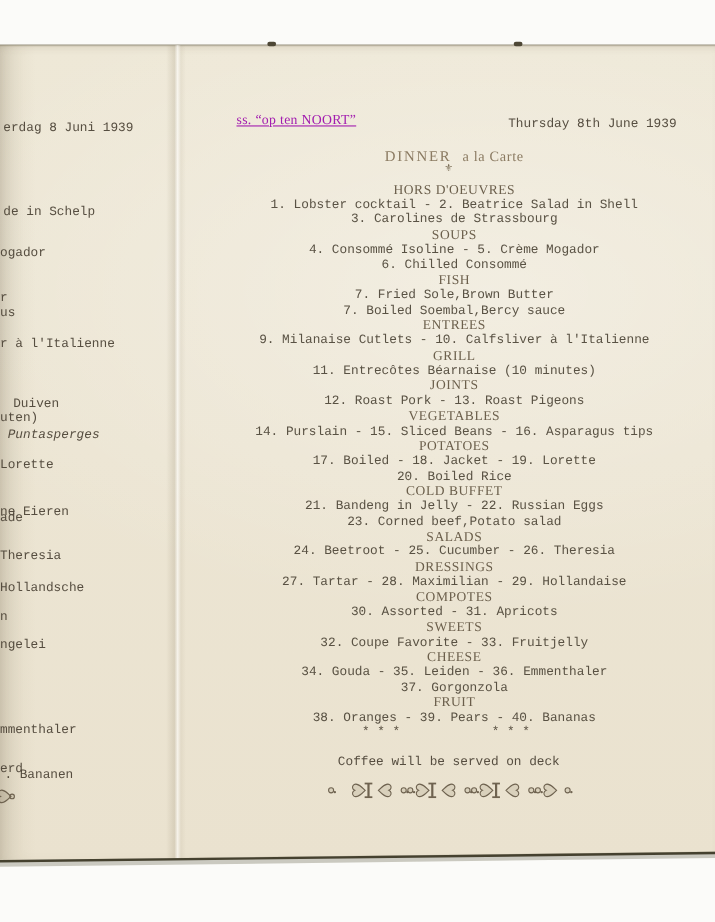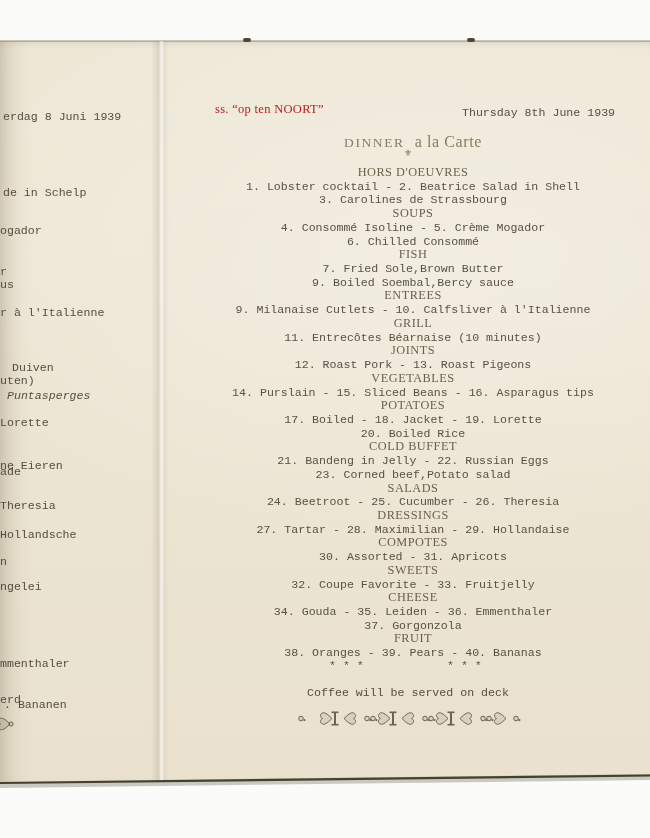--- a/index.html
+++ b/index.html
@@ -18,26 +18,26 @@
       rgba(255,255,255,0.55) 58%, rgba(150,138,112,0.10) 75%, rgba(0,0,0,0));}
   .paper-top-edge{position:absolute;left:0;top:40px;width:650px;height:2px;
     background:rgba(118,110,88,.38);}
   .paper-nick{position:absolute;top:38px;width:8px;height:4px;background:#4d4736;
     border-radius:2px;}
   .bottom-edge-svg{position:absolute;left:0;top:0;pointer-events:none;}
   .tw{color:rgba(74,66,53,0.93);font-size:11.6px;letter-spacing:0;white-space:pre;}
   .frag{position:absolute;line-height:13px;}
   .date{position:absolute;line-height:13px;}
   .ship-line{position:absolute;left:215px;top:102px;
-    font-family:"Liberation Serif",serif;font-size:12.5px;color:#b91c1c;
-    letter-spacing:.3px;white-space:nowrap;}
+    font-family:"Liberation Serif",serif;font-size:12.5px;color:#a21caf;
+    letter-spacing:.3px;white-space:nowrap;text-decoration:underline;}
   .dinner-title{position:absolute;left:180px;top:133px;width:466px;text-align:center;
     font-family:"Liberation Serif",serif;color:#8b7b62;white-space:nowrap;}
   .dinner-title .main{font-size:13.5px;letter-spacing:1.6px;}
-  .dinner-title .sub{font-size:16px;letter-spacing:.6px;margin-left:6px;}
+  .dinner-title .sub{font-size:13px;letter-spacing:.6px;margin-left:6px;}
   .title-ornament{position:absolute;left:180px;top:148px;width:456px;text-align:center;
     font-family:"DejaVu Sans",sans-serif;font-size:9px;color:#776a52;line-height:10px;}
   .menu-lines{position:absolute;left:180px;top:166px;width:466px;text-align:center;}
   .menu-lines > div{height:13.72px;line-height:13.72px;white-space:nowrap;}
   .menu-header{font-family:"Liberation Serif",serif;font-size:12.3px;
     color:rgba(102,90,70,.97);letter-spacing:.5px;}
   .menu-item{color:rgba(76,68,54,0.92);font-size:11.6px;}
   .asterisks{position:absolute;top:660px;line-height:12px;color:rgba(80,71,56,.9);}
   .coffee-note{position:absolute;left:175px;top:686px;width:466px;text-align:center;
     line-height:13px;}
@@ -89,21 +89,21 @@
 
   <div class="menu-lines">
       <div class="menu-header">HORS D'OEUVRES</div>
       <div class="menu-item tw">1. Lobster cocktail - 2. Beatrice Salad in Shell</div>
       <div class="menu-item tw">3. Carolines de Strassbourg</div>
       <div class="menu-header">SOUPS</div>
       <div class="menu-item tw">4. Consommé Isoline - 5. Crème Mogador</div>
       <div class="menu-item tw">6. Chilled Consommé</div>
       <div class="menu-header">FISH</div>
       <div class="menu-item tw">7. Fried Sole,Brown Butter</div>
-      <div class="menu-item tw">9. Boiled Soembal,Bercy sauce</div>
+      <div class="menu-item tw">7. Boiled Soembal,Bercy sauce</div>
       <div class="menu-header">ENTREES</div>
       <div class="menu-item tw">9. Milanaise Cutlets - 10. Calfsliver à l'Italienne</div>
       <div class="menu-header">GRILL</div>
       <div class="menu-item tw">11. Entrecôtes Béarnaise (10 minutes)</div>
       <div class="menu-header">JOINTS</div>
       <div class="menu-item tw">12. Roast Pork - 13. Roast Pigeons</div>
       <div class="menu-header">VEGETABLES</div>
       <div class="menu-item tw">14. Purslain - 15. Sliced Beans - 16. Asparagus tips</div>
       <div class="menu-header">POTATOES</div>
       <div class="menu-item tw">17. Boiled - 18. Jacket - 19. Lorette</div>

